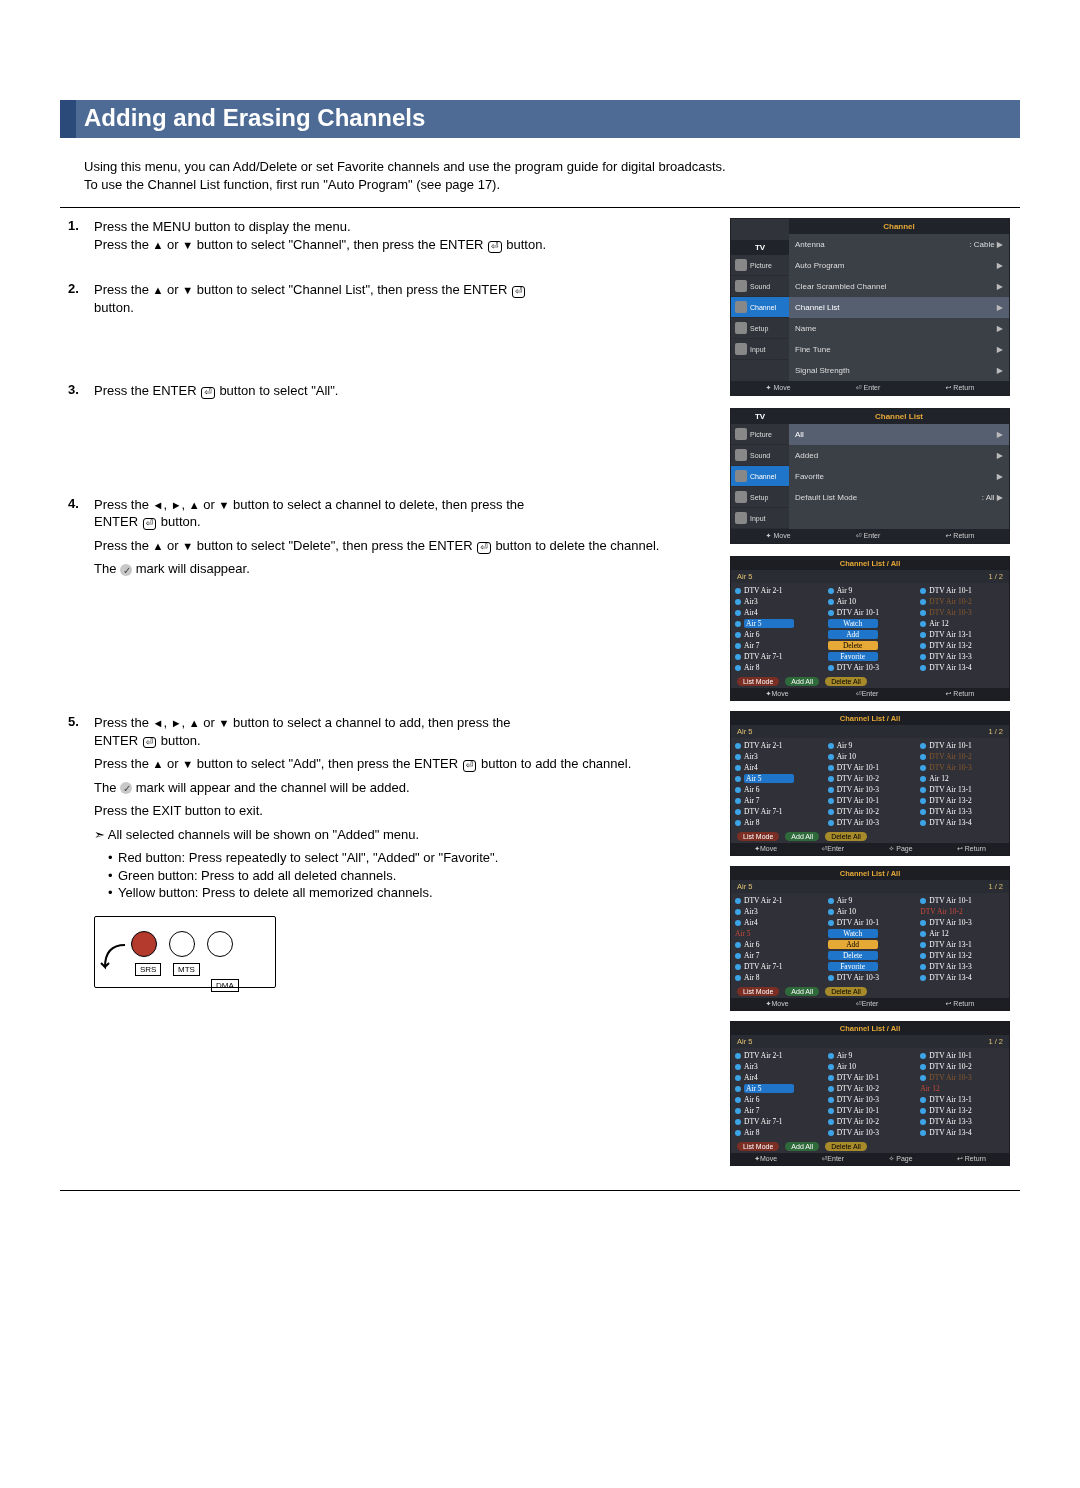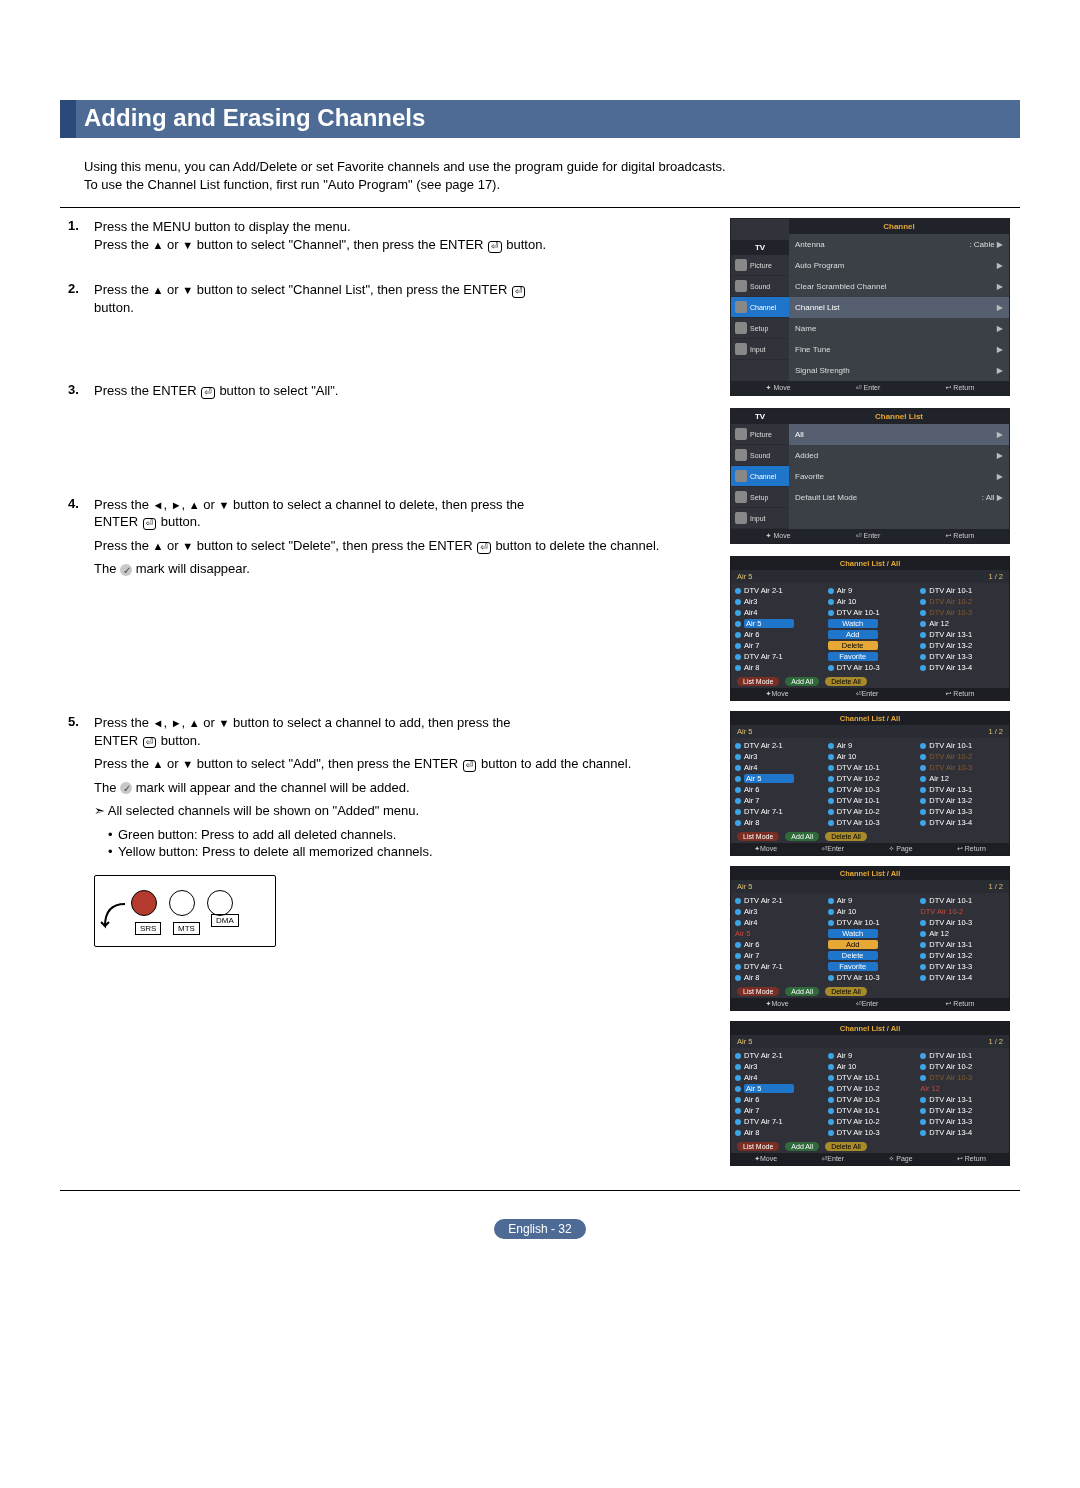--- a/index.html
+++ b/index.html
@@ -128,21 +128,21 @@
   }
   .osd .footer span::before { content:""; }
 
   
   .clist {
     background:#2f3038; color:#fff; font-size:7.5px;
     margin-bottom:10px; border:1px solid #1a1b1f;
   }
   .clist .chdr { background:#1c1e24; color:#e7a935; font-weight:bold; text-align:center; padding:2px 0; }
   .clist .csub { display:flex; justify-content:space-between; padding:2px 6px; background:#2a2c34; color:#e0c070; }
-  .clist .grid { display:flex; }
+  .clist .grid { display:flex;font-family:Liberation Serif, serif; }
   .clist .col { flex:1; padding:2px 4px; }
   .clist .col div { padding:1px 0; display:flex; align-items:center; gap:3px; }
   .clist .dot { width:6px;height:6px;border-radius:50%;background:#3ea4e8;display:inline-block; }
   .clist .hl-y { background:#e7a935; color:#000; padding:0 2px; border-radius:2px; display:inline-block; min-width:46px;}
   .clist .hl-b { background:#1f75c9; color:#fff; padding:0 2px; border-radius:2px; display:inline-block; min-width:46px;}
   .clist .dim { color:#8a5a2a; }
   .clist .red { color:#cc4a3a; }
   .clist .btns { display:flex; gap:6px; padding:2px 6px; align-items:center; font-size:7px;}
   .clist .pill { border-radius:8px; padding:1px 6px; font-size:7px;}
   .clist .pill.red { background:#7a2e24; color:#fff;}
@@ -244,33 +244,37 @@
           <div class="step-body">
             <p>
               <span>Press the  </span><span class="tri">◄</span>, <span class="tri">►</span>, <span class="tri">▲</span><span> or </span><span class="tri">▼</span><span> button to select a channel to add, then press the </span><br><b>ENTER</b> <span class="enter-icon">⏎</span><span> button.</span>
             </p>
             <p>
               <span>Press the </span><span class="tri">▲</span><span> or </span><span class="tri">▼</span><span> button to select "Add", then press the </span><b>ENTER</b> <span class="enter-icon">⏎</span><span> button to add the channel.</span>
             </p>
             <p>
               <span>The </span><span style="display:inline-block;width:12px;height:12px;border-radius:50%;background:#c8c8c8;vertical-align:middle;position:relative;"><span style="position:absolute;left:3px;top:0;color:#444;font-size:10px;">✓</span></span><span> mark will appear and the channel will be added.</span>
             </p>
+            <p>
+              <span>Press the </span><b>EXIT</b><span> button to exit.</span>
+            </p>
             <p class="note-arrow">All selected channels will be shown on "Added" menu.</p>
             <ul class="bullets">
+              <li><b>Red button:</b><span> Press repeatedly to select "All", "Added" or "Favorite".</span></li>
               <li><b>Green button:</b><span> Press to add all deleted channels.</span></li>
               <li><b>Yellow button:</b><span> Press to delete all memorized channels.</span></li>
             </ul>
 
             <div class="remote">
               <div class="rbtn" style="left:36px;top:14px;background:#b43a2e;"></div>
               <div class="rbtn" style="left:74px;top:14px;"></div>
               <div class="rbtn" style="left:112px;top:14px;"></div>
               <div class="lbl" style="left:40px;top:46px;border:1px solid #000;padding:1px 4px;">SRS</div>
               <div class="lbl" style="left:78px;top:46px;border:1px solid #000;padding:1px 4px;">MTS</div>
-              <div class="lbl" style="left:116px;top:38px;border:1px solid #000;padding:1px 4px;">DMA</div>
+              <div class="lbl" style="left:116px;top:62px;border:1px solid #000;padding:1px 4px;">DMA</div>
               <svg style="position:absolute;left:2px;top:2px;" width="30" height="56">
                   <path d="M28 26 Q8 26 8 48 L4 44 M8 48 L12 44" stroke="#000" fill="none" stroke-width="2"></path>
                 </svg>
             </div>
 
           </div>
         </li>
 
       </ol>
     </div>
@@ -873,16 +877,13 @@
           <span>✦Move</span>
           <span>⏎Enter</span>
           <span>✧ Page</span>
           <span>↩ Return</span>
         </div>
       </div>
 
     </div>
   </div>
 
-  <div class="footer-page">
-    <span class="footer-pill">English - 32</span>
-  </div>
 </div>
 
 </body></html>

